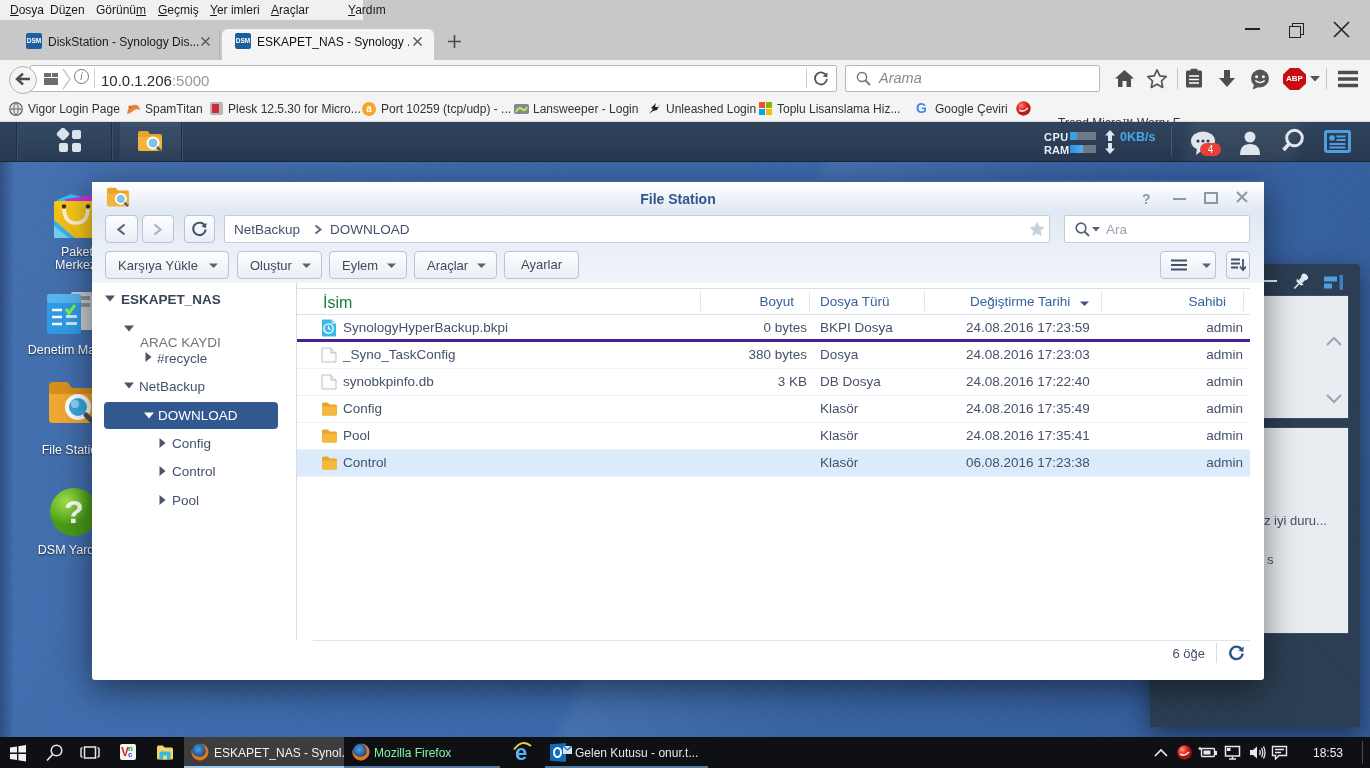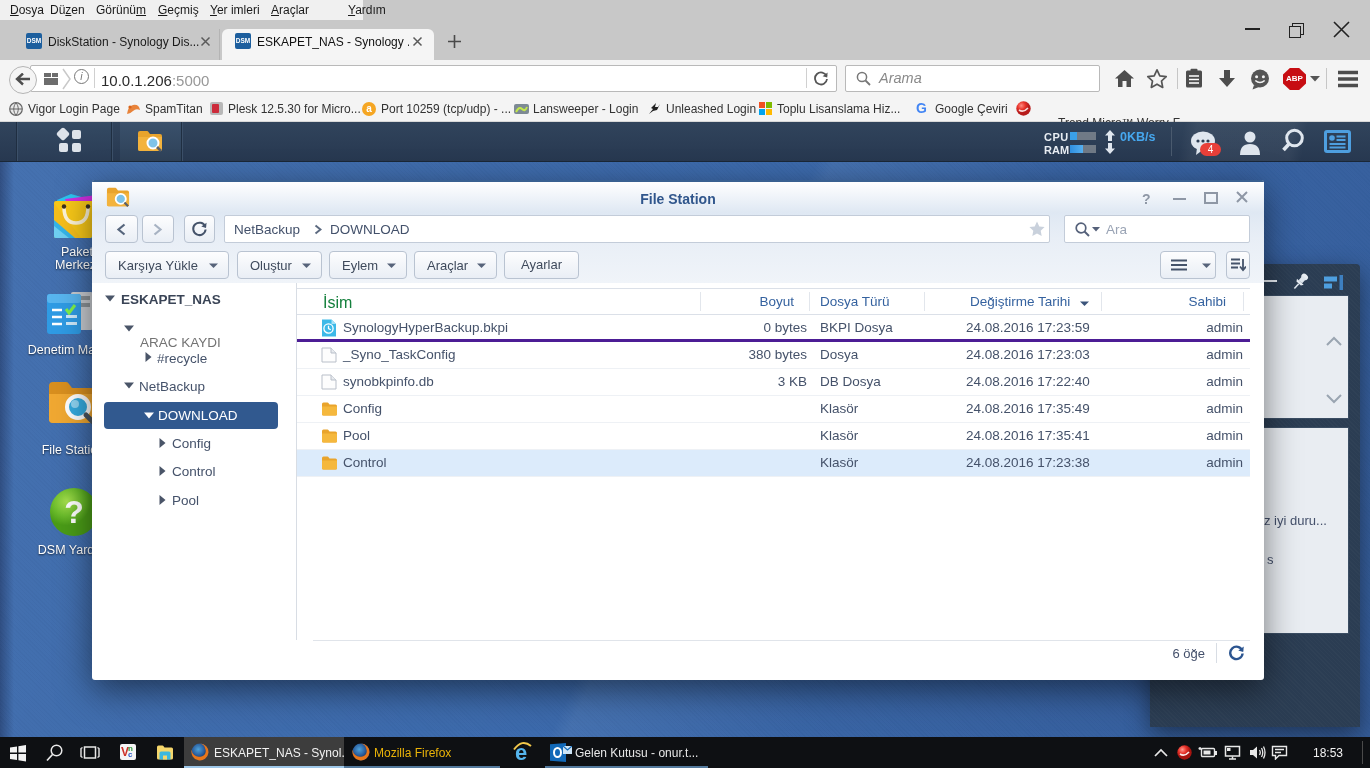--- a/index.html
+++ b/index.html
@@ -510,21 +510,21 @@
    <span class="abs" style="left:669px;top:5px;">24.08.2016 17:35:41</span>
    <span class="abs" style="left:846px;top:5px;width:100px;text-align:right;">admin</span>
   </div>
   <div style="position:relative;height:27px;background:#dcebfb;border-bottom:1px solid #eef1f5;box-sizing:border-box;">
    <svg class="abs" style="left:24px;top:5px;" width="17" height="16" viewBox="0 0 17 16">
             <path d="M1,3 Q1,1.5 2.5,1.5 L6.5,1.5 Q7.2,1.5 7.6,2.2 L8.5,3.5 L14.5,3.5 Q16,3.5 16,5 L16,13 Q16,14.5 14.5,14.5 L2.5,14.5 Q1,14.5 1,13 Z" fill="#e9a42c"></path>
             <path d="M1,5.5 L16,5.5 L16,13 Q16,14.5 14.5,14.5 L2.5,14.5 Q1,14.5 1,13 Z" fill="#f5b83d"></path>
           </svg>
    <span class="abs" style="left:46px;top:5px;">Control</span>
    <span class="abs" style="left:523px;top:5px;">Klasör</span>
-   <span class="abs" style="left:669px;top:5px;">24.08.2016 17:23:38</span>
+   <span class="abs" style="left:669px;top:5px;">06.08.2016 17:23:38</span>
    <span class="abs" style="left:846px;top:5px;width:100px;text-align:right;">admin</span>
   </div>
  </div>
 
  <div class="abs" style="left:221px;top:460px;width:937px;height:1px;background:#e0e4ea;"></div>
  <div class="abs" style="left:1013px;top:466px;width:100px;text-align:right;font-size:13px;color:#44506b;">6 öğe</div>
  <div class="abs" style="left:1124px;top:463px;width:1px;height:20px;background:#d8dde4;"></div>
  <svg class="abs" style="left:1136px;top:465px;" width="17" height="17" viewBox="0 0 17 17">
         <path d="M14.2,5.6 A6.2 6.2 0 1 0 14.6,8.5" stroke="#2c5590" stroke-width="2.4" fill="none"></path>
         <path d="M15.8,1.6 L15.2,7 L10.3,5.4 Z" fill="#2c5590"></path>
@@ -566,21 +566,21 @@
         <circle cx="9.5" cy="9.5" r="9" fill="url(#ffg)"></circle>
         <path d="M9.5,0.5 A9 9 0 1 1 0.8,7 A7.5 7.5 0 0 0 9.5,14.5 A6 6 0 0 0 15,6 A7 7 0 0 0 9.5,0.5 Z" fill="#e8761a"></path>
         <path d="M9.5,2 A7.5 7.5 0 1 0 17,9.5 A8 8 0 0 1 9.5,2 Z" fill="none"></path>
       </svg>
  <div class="abs" style="left:214px;top:9px;width:130px;font-size:12px;color:#f2f2f2;white-space:nowrap;overflow:hidden;">ESKAPET_NAS - Synol...</div>
  <div class="abs" style="left:344px;top:0;width:156px;height:31px;border-bottom:2px solid #53799c;box-sizing:border-box;"></div>
  <svg class="abs" style="left:352px;top:6px;" width="18" height="18" viewBox="0 0 19 19">
         <circle cx="9.5" cy="9.5" r="9" fill="url(#ffg)"></circle>
         <path d="M9.5,0.5 A9 9 0 1 1 0.8,7 A7.5 7.5 0 0 0 9.5,14.5 A6 6 0 0 0 15,6 A7 7 0 0 0 9.5,0.5 Z" fill="#e8761a"></path>
       </svg>
- <div class="abs" style="left:374px;top:9px;font-size:12px;color:#eab308;">Mozilla Firefox</div>
+ <div class="abs" style="left:374px;top:9px;font-size:12px;color:#86efac;">Mozilla Firefox</div>
  <svg class="abs" style="left:512px;top:4px;" width="22" height="23" viewBox="0 0 22 23">
         <text x="3" y="19" font-size="22" font-weight="bold" fill="#55b5ee" font-family="Liberation Sans">e</text>
         <path d="M2,8.5 Q10,-2.5 19,5" stroke="#f2c84b" stroke-width="2" fill="none"></path>
       </svg>
  <div class="abs" style="left:545px;top:0;width:163px;height:31px;border-bottom:2px solid #53799c;box-sizing:border-box;"></div>
  <div class="abs" style="left:550px;top:6px;width:16px;height:19px;background:#1269b8;clip-path:polygon(0 6%,100% 0,100% 100%,0 94%);"></div>
  <div class="abs" style="left:553px;top:10px;width:9px;height:11px;border:2px solid #fff;border-radius:50%;box-sizing:border-box;"></div>
  <div class="abs" style="left:563px;top:9px;width:9px;height:8px;background:#cde4f5;"></div>
  <svg class="abs" style="left:563px;top:9px;" width="9" height="8">
         <path d="M0,0 L4.5,4 L9,0" stroke="#1269b8" stroke-width="1.2" fill="none"></path>

